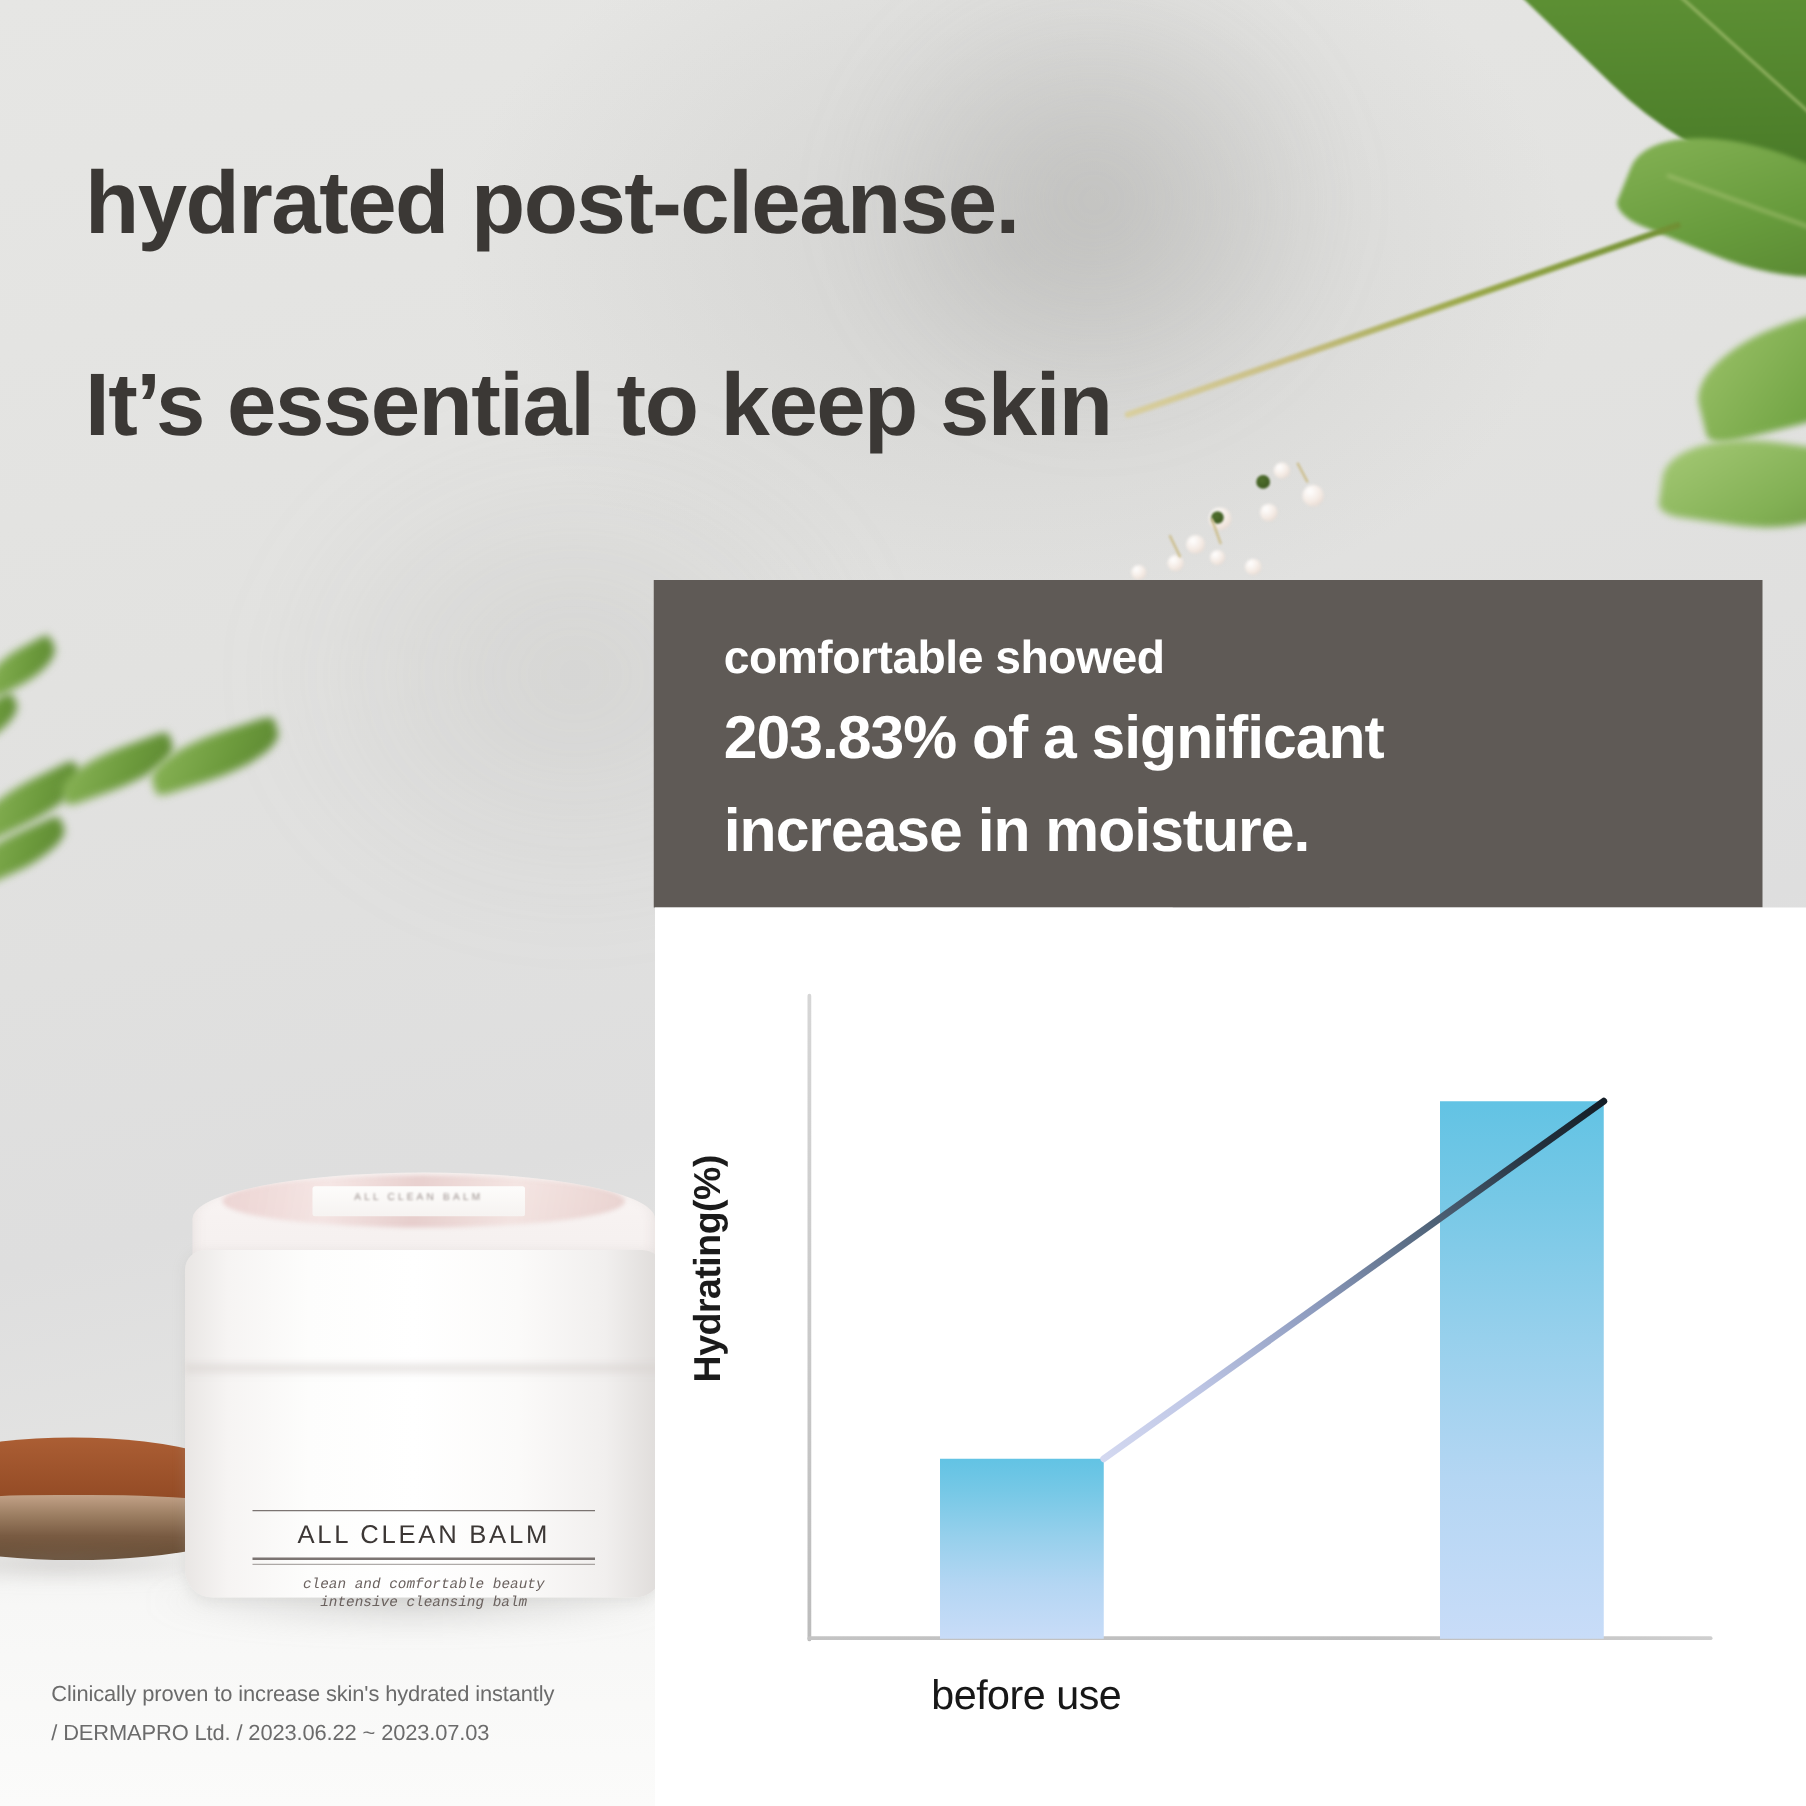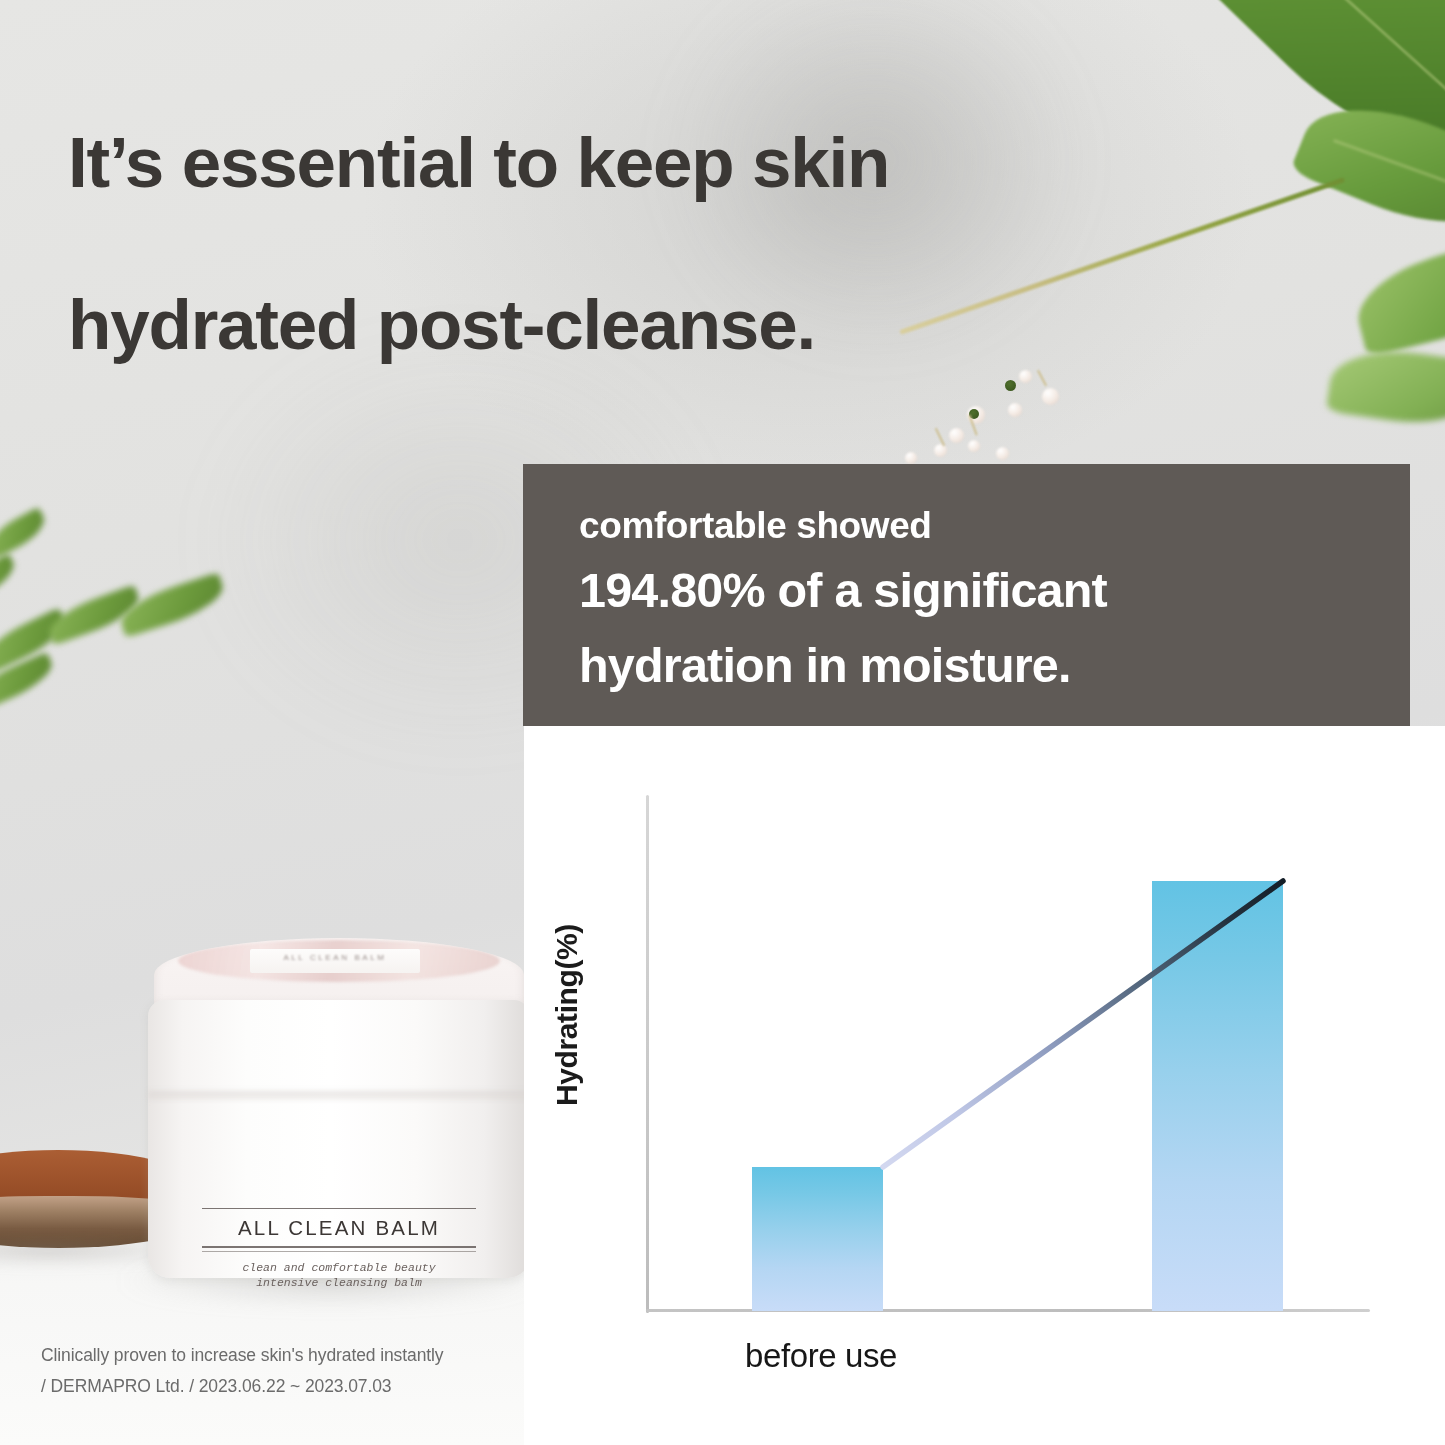--- a/index.html
+++ b/index.html
@@ -358,28 +358,28 @@
         <div class="jar-rule thin"></div>
         <div class="jar-sub">
           <div>clean and comfortable beauty</div>
           <div>intensive cleansing balm</div>
         </div>
       </div>
     </div>
   </div>
 
   <div class="headline">
+    <div>hydrated post-cleanse.</div>
     <div>It’s essential to keep skin</div>
-    <div>hydrated post-cleanse.</div>
   </div>
 
   <div class="callout">
     <div class="callout-line1">comfortable showed</div>
-    <div class="callout-line2">194.80% of a significant</div>
-    <div class="callout-line3">hydration in moisture.</div>
+    <div class="callout-line2">203.83% of a significant</div>
+    <div class="callout-line3">increase in moisture.</div>
   </div>
   <div class="callout-arrow"></div>
 
   <div class="chart-panel">
     <div class="y-axis-title">Hydrating(%)</div>
     <div class="axis-y"></div>
     <div class="axis-x"></div>
 
     <div class="bar bar-1"></div>
     <div class="bar bar-2"></div>

